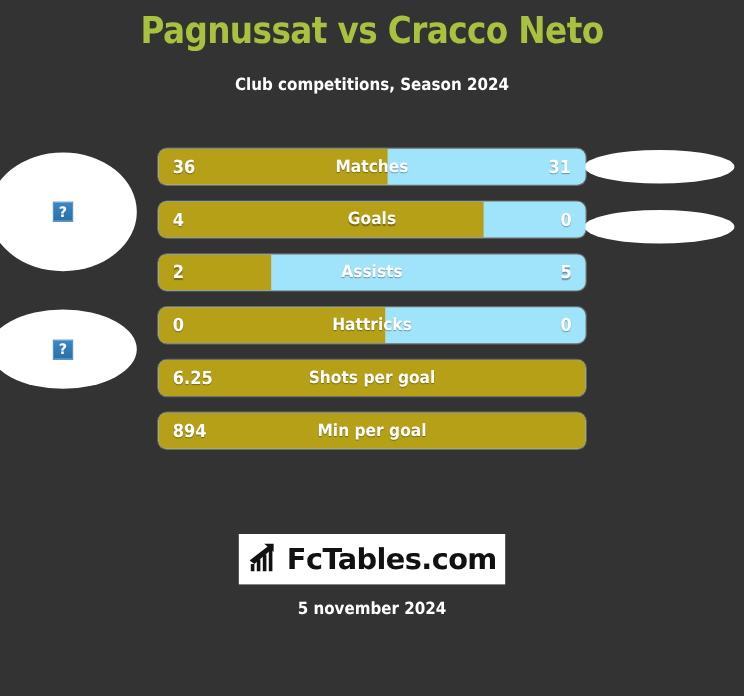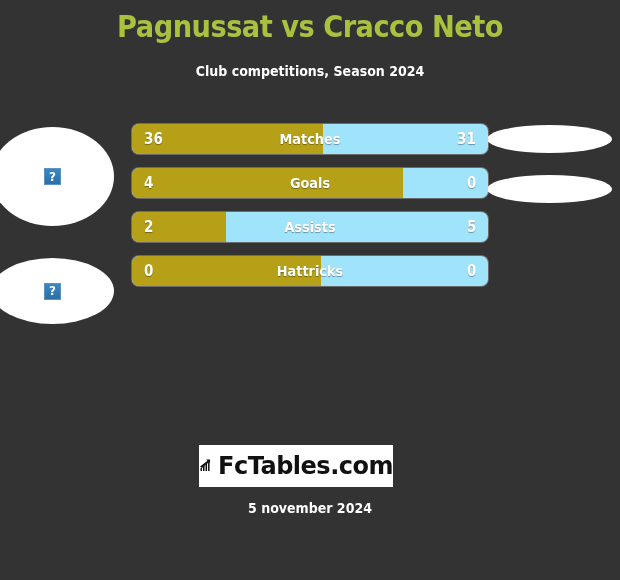--- a/index.html
+++ b/index.html
@@ -139,26 +139,26 @@
     transform: scaleX(0.9);
   }
   .bar-val.left { left: 12px; transform-origin: left center; }
   .bar-val.right { right: 12px; transform-origin: right center; }
 
   
   .logo-box {
     position: absolute;
     left: 199px;
     top: 445px;
-    width: 194px;
+    width: 222px;
     height: 42px;
     background: #ffffff;
     display: flex;
     align-items: center;
-    justify-content: flex-start;
+    justify-content: center;
     gap: 5px;
   }
   .logo-icon { display: block; }
   .logo-text {
     color: #111111;
     font-family: "DejaVu Sans", sans-serif;
     font-size: 24px;
     font-weight: bold;
     letter-spacing: -0.5px;
   }
@@ -211,20 +211,30 @@
         <div class="bar-fill" style="width: 26.5%;"></div>
         <div class="bar-val left">2</div>
         <div class="bar-label">Assists</div>
         <div class="bar-val right">5</div>
       </div>
       <div class="bar-row">
         <div class="bar-fill" style="width: 53%;"></div>
         <div class="bar-val left">0</div>
         <div class="bar-label">Hattricks</div>
         <div class="bar-val right">0</div>
+      </div>
+      <div class="bar-row single">
+        <div class="bar-fill" style="width: 100%;"></div>
+        <div class="bar-val left">6.25</div>
+        <div class="bar-label">Shots per goal</div>
+      </div>
+      <div class="bar-row single">
+        <div class="bar-fill" style="width: 100%;"></div>
+        <div class="bar-val left">894</div>
+        <div class="bar-label">Min per goal</div>
       </div>
     </div>
 
   <div class="logo-box">
     <svg class="logo-icon" width="28" height="26" viewBox="0 0 28 26">
       <polygon points="3,23 6,23 6,17 3,17" fill="#111111"></polygon>
       <polygon points="8,23 11,23 11,13 8,13" fill="#111111"></polygon>
       <polygon points="13,23 16,23 16,9 13,9" fill="#111111"></polygon>
       <polygon points="18,23 21,23 21,4 18,4" fill="#111111"></polygon>
       <polygon points="2,14 19,1 19,6 6,17" fill="#111111"></polygon>

